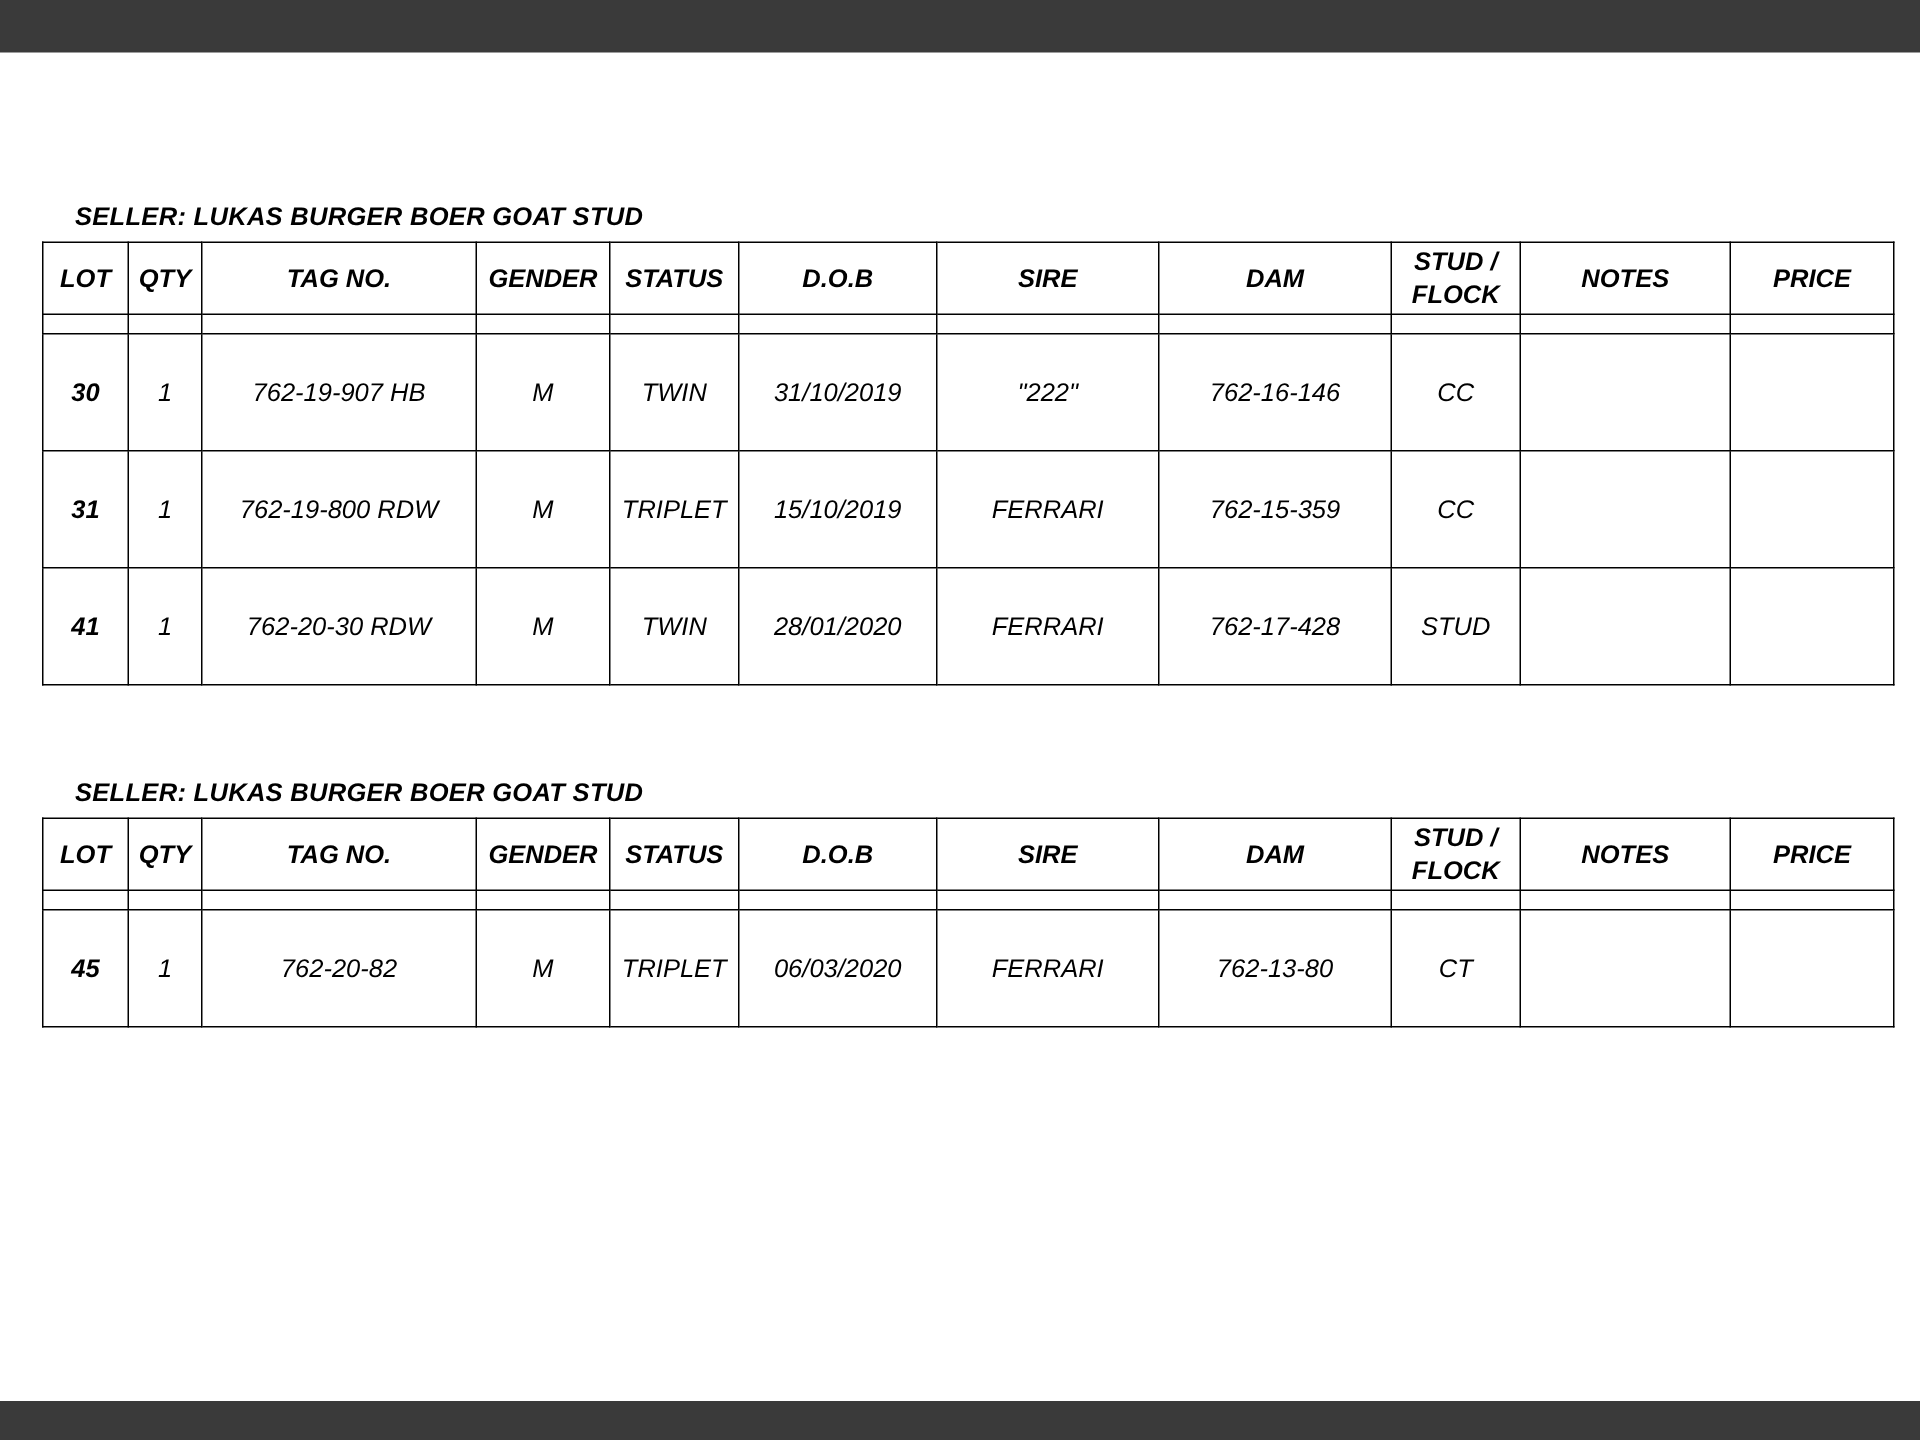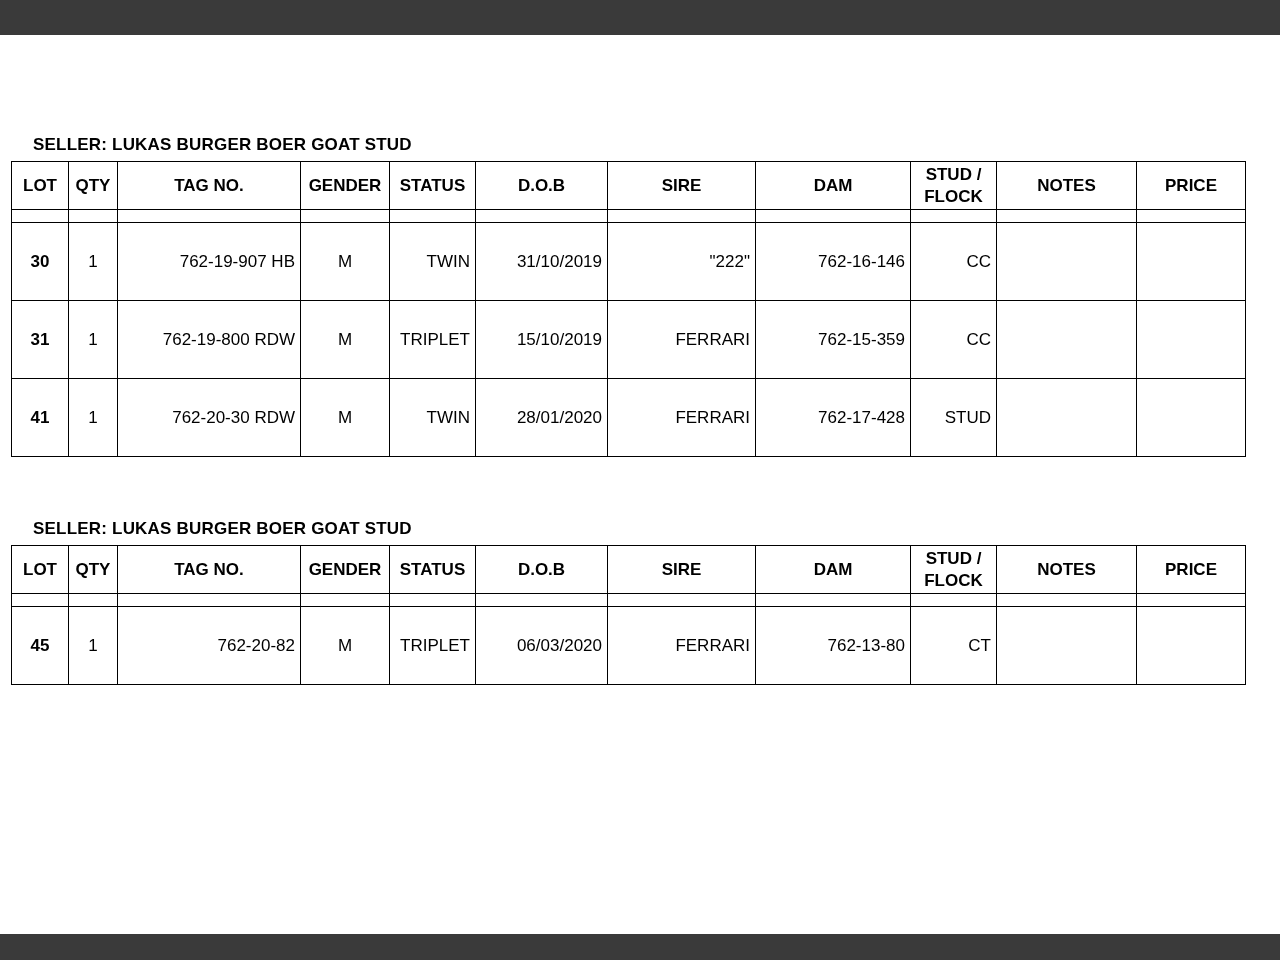--- a/index.html
+++ b/index.html
@@ -20,22 +20,23 @@
   .bottom-bar {
     position: absolute;
     bottom: 0; left: 0;
     width: 1280px;
     height: 26px;
     background: #3a3a3a;
   }
   .content {
     position: absolute;
     top: 35px;
-    left: 0;
+    left: 17px;
     width: 1228px;
+    font-style: italic;
   }
   .section-1 { margin-top: 100px; }
   .section-2 { margin-top: 62px; }
   .seller-heading {
     margin-left: 33px;
     margin-bottom: 6px;
     font-size: 17px;
     font-weight: bold;
     color: #000000;
     letter-spacing: 0.2px;
@@ -65,21 +66,21 @@
   table.catalog tr.spacer-row td {
     height: 13px;
     padding: 0;
   }
   table.catalog tr.data-row td {
     height: 78px;
     vertical-align: middle;
     padding: 2px 5px;
   }
   td.al-center { text-align: center; }
-  td.al-left { text-align: right; }
+  td.al-left { text-align: center; }
   td.lot-cell { font-weight: bold; }
   
   col.c-lot    { width: 57px; }
   col.c-qty    { width: 49px; }
   col.c-tag    { width: 183px; }
   col.c-gender { width: 89px; }
   col.c-status { width: 86px; }
   col.c-dob    { width: 132px; }
   col.c-sire   { width: 148px; }
   col.c-dam    { width: 155px; }

